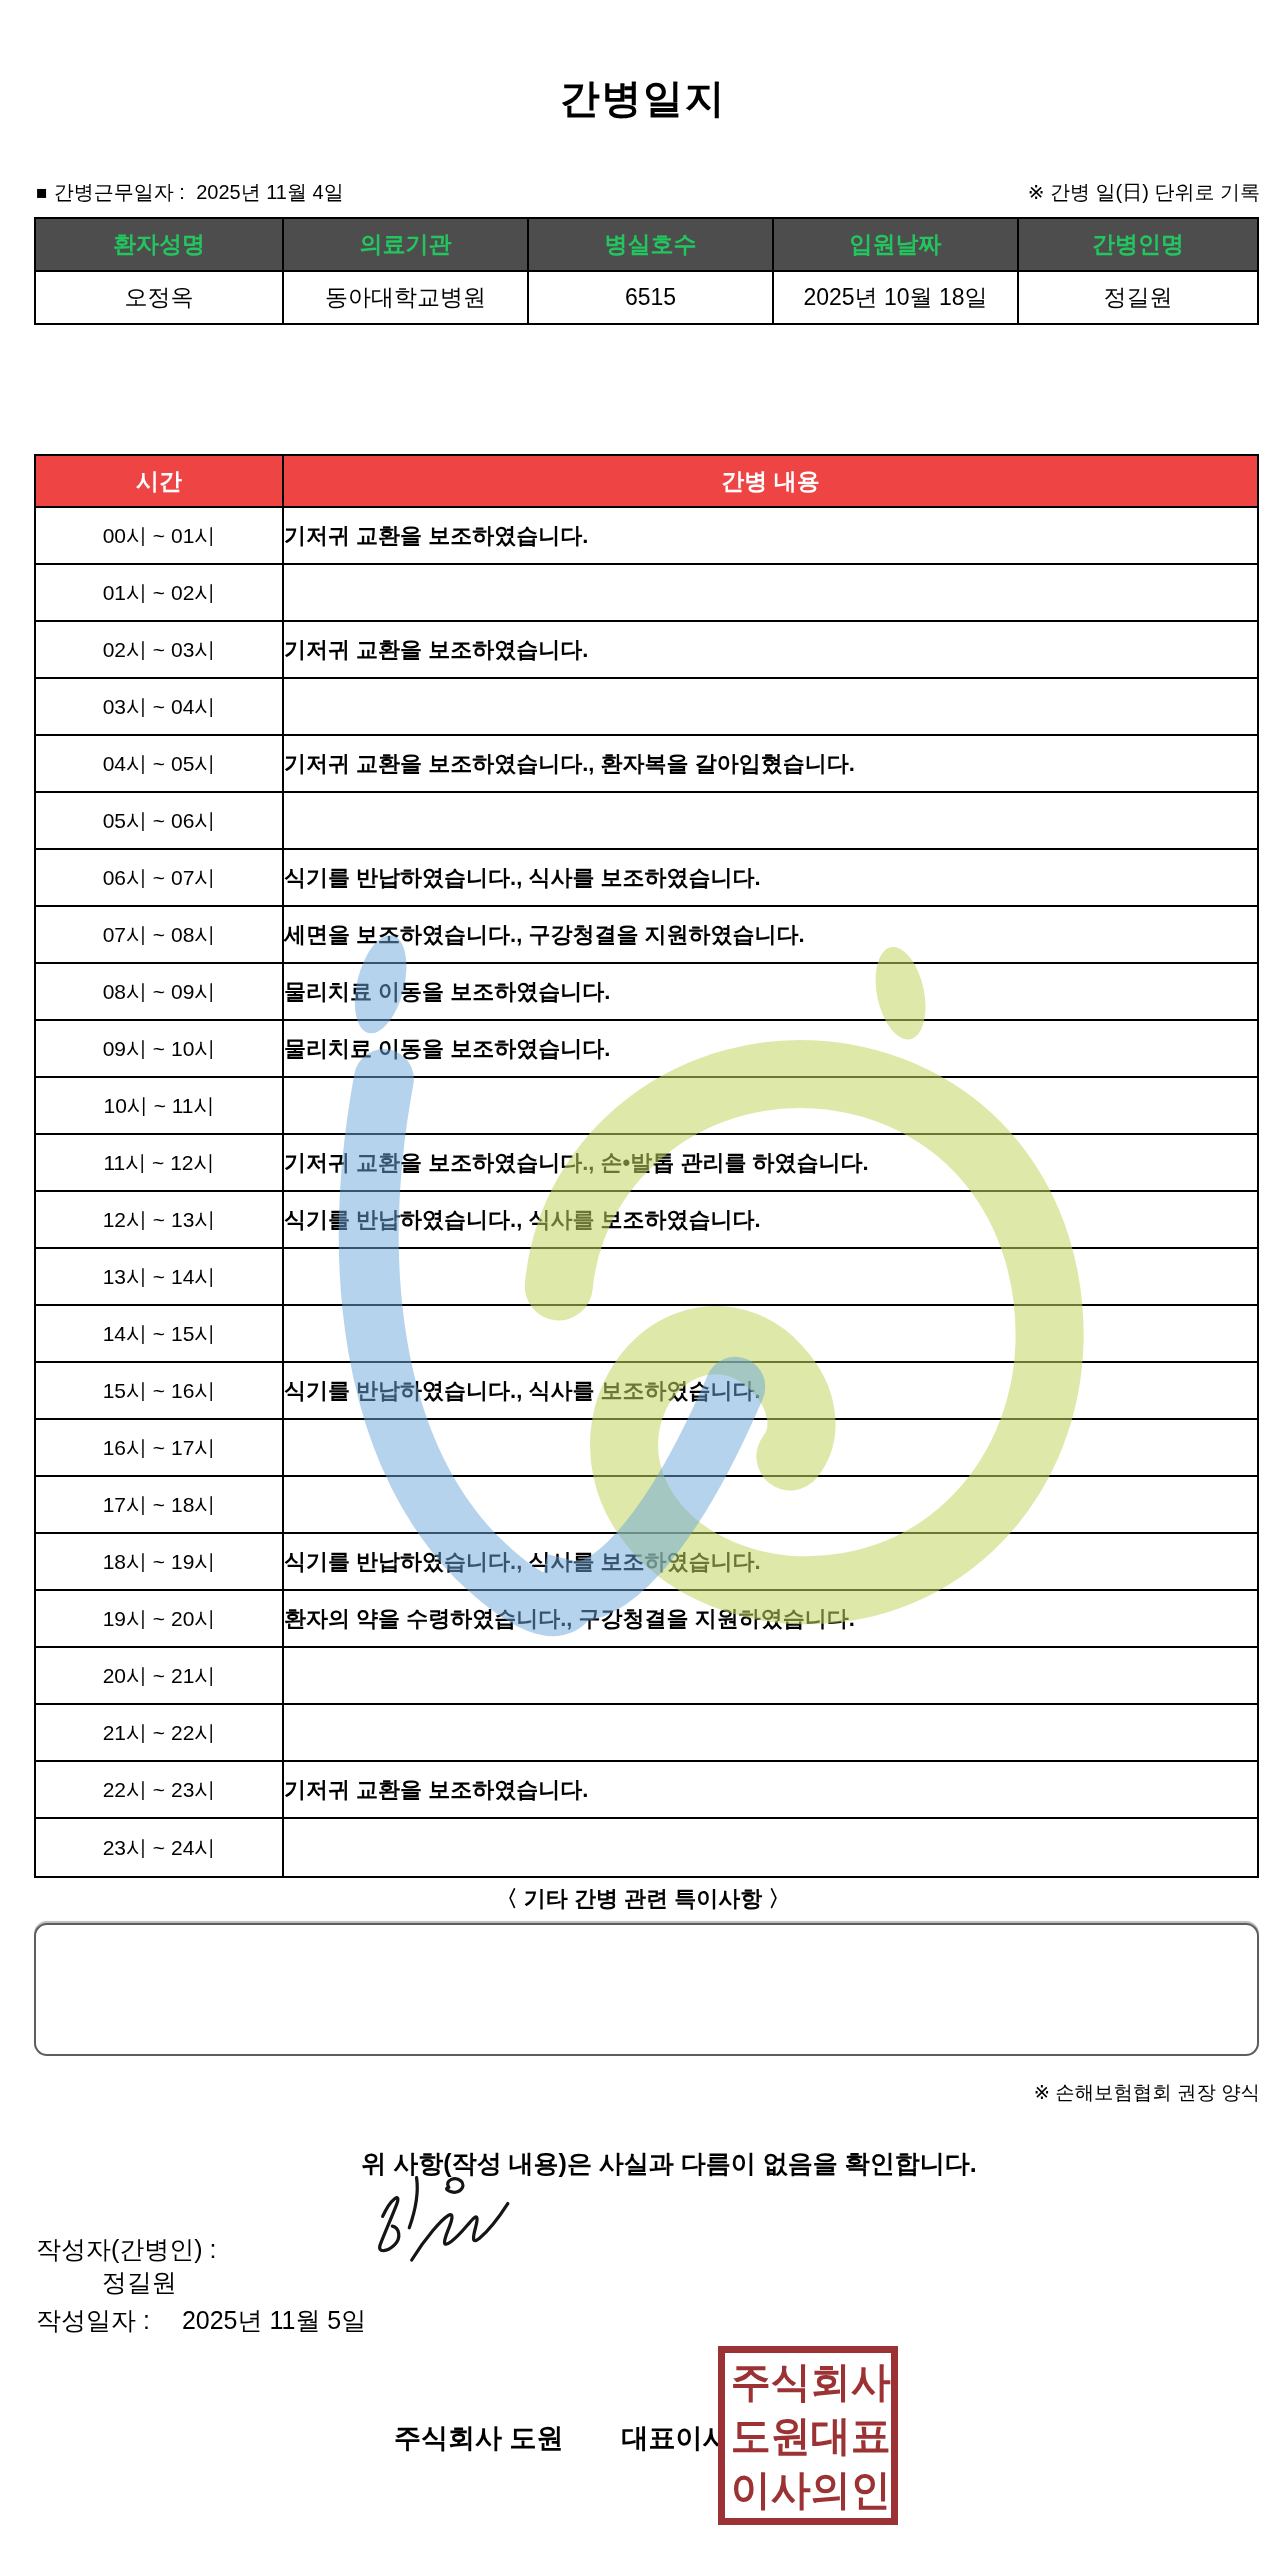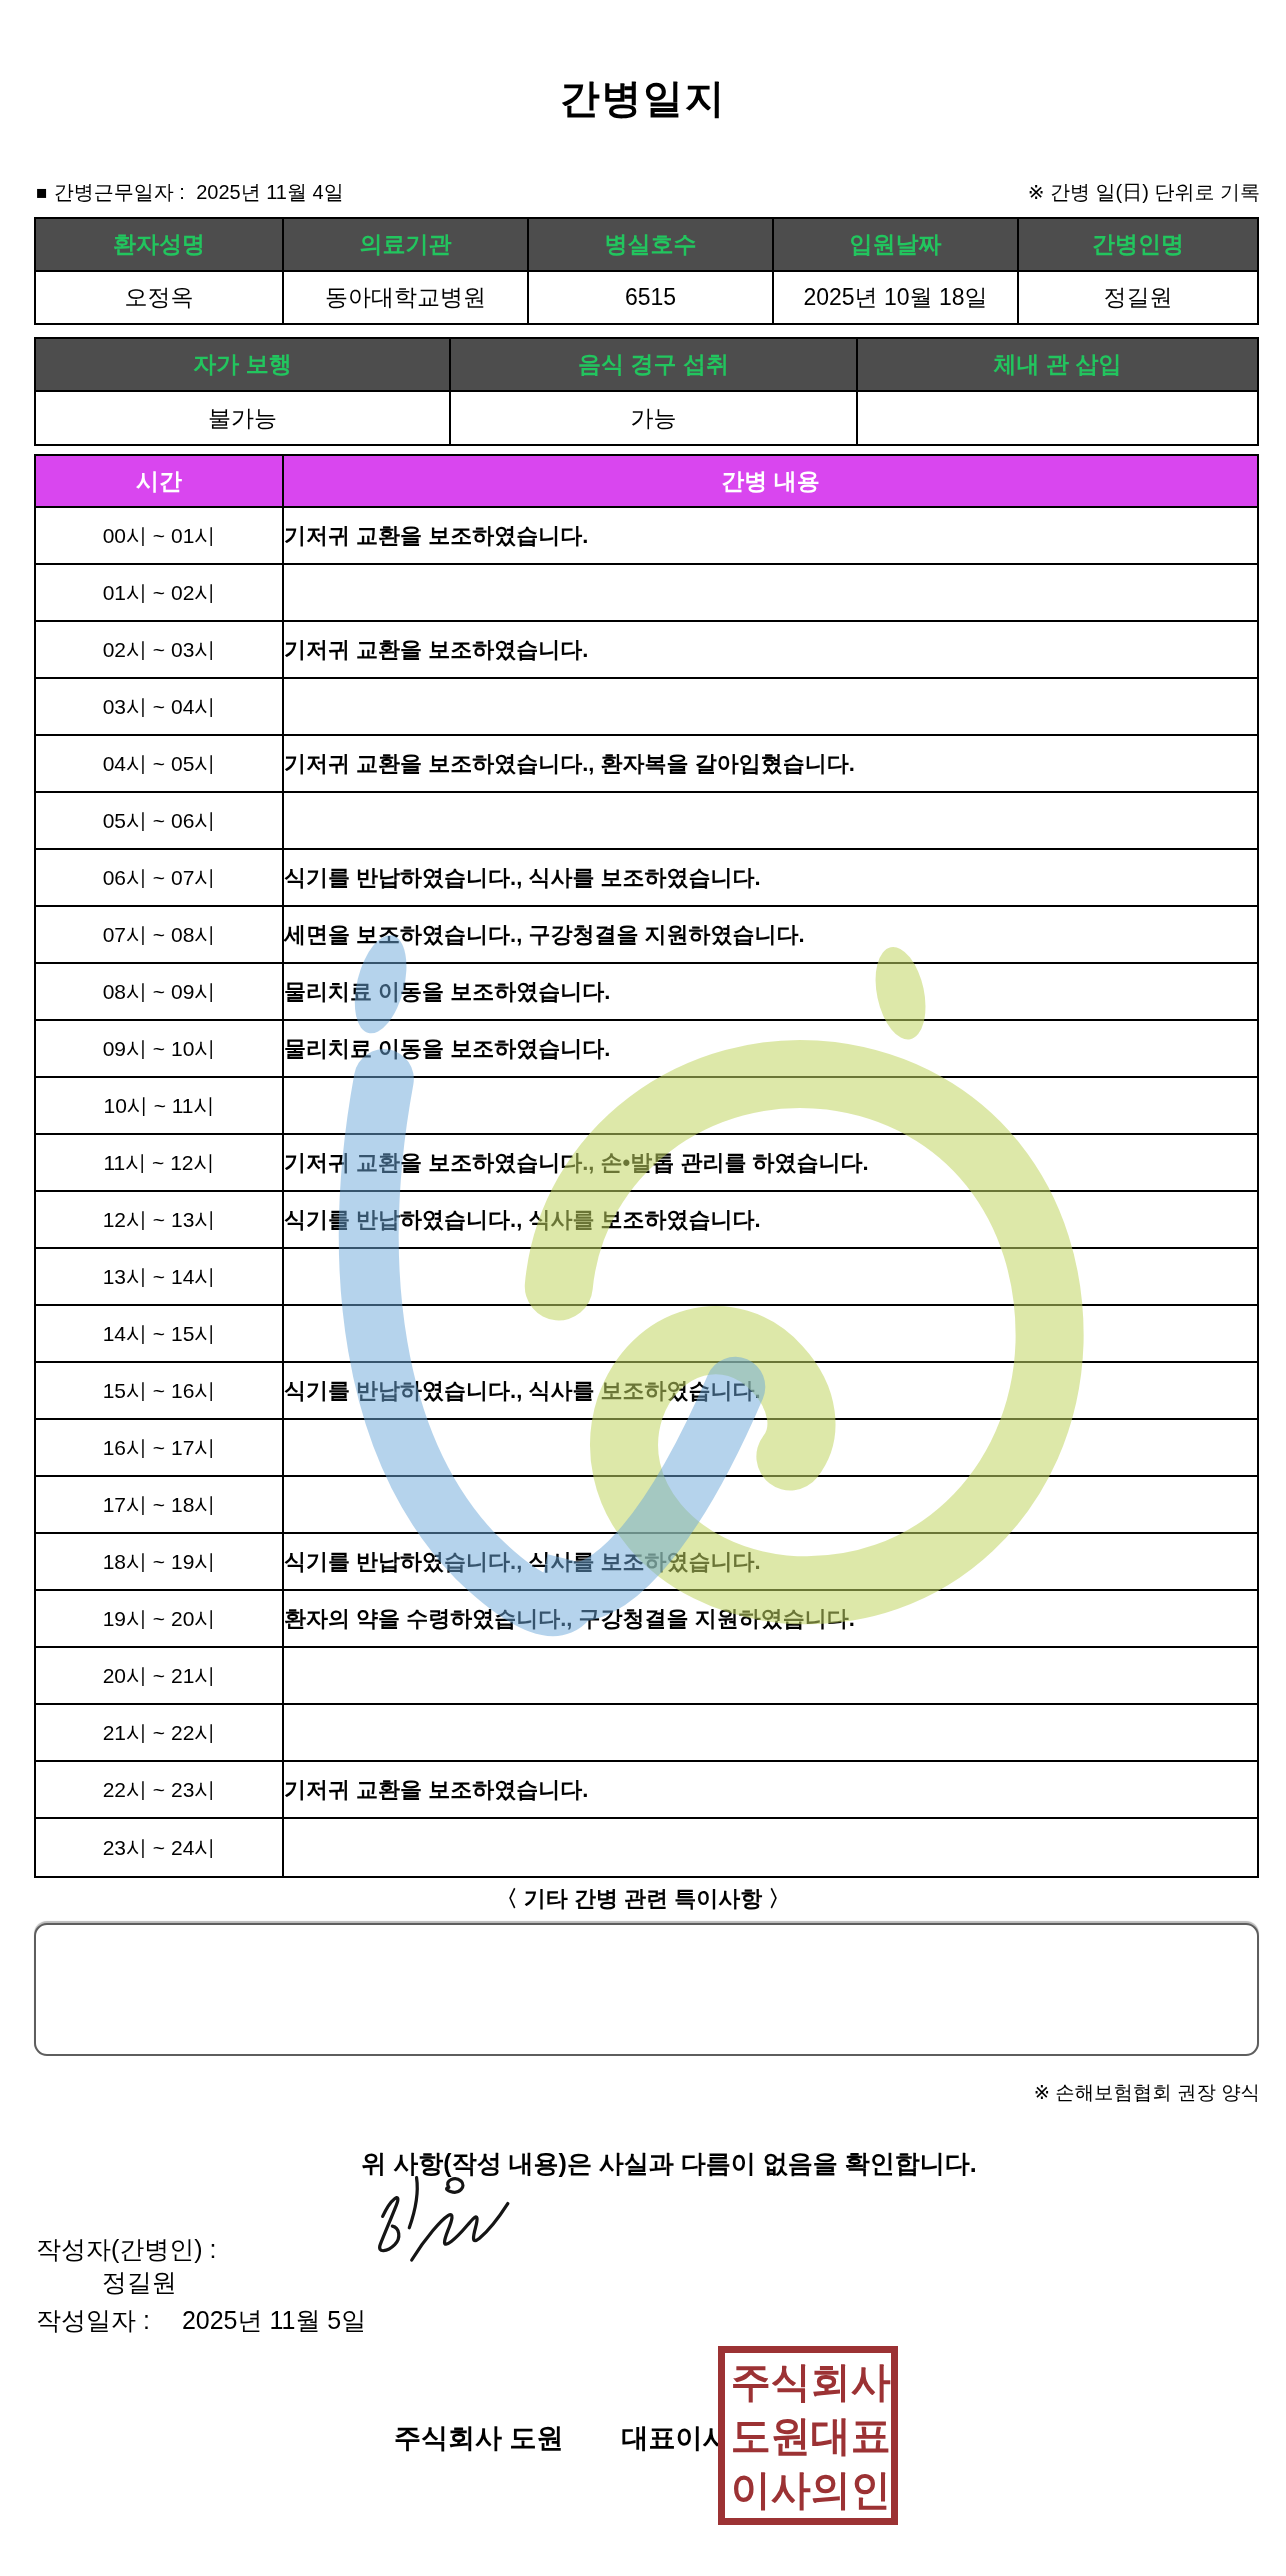--- a/index.html
+++ b/index.html
@@ -56,21 +56,21 @@
     grid-auto-rows:57px;
   }
   .care-cell {
     box-sizing:border-box; display:flex; align-items:center;
     border-bottom:2.4px solid #000;
     overflow:hidden; white-space:nowrap;
   }
   .care-time { justify-content:center; border-right:2.4px solid #000; font-size:21px; }
   .care-content { justify-content:flex-start; padding-left:0; font-size:22px;font-weight:bold; }
   .care-table > .care-cell:nth-last-child(-n+2) { border-bottom:none; }
-  .care-head { background:#d946ef; color:#fff; font-weight:bold; font-size:23px; }
+  .care-head { background:#ef4444; color:#fff; font-weight:bold; font-size:23px; }
 
   
   .notes-heading {
     position:absolute; top:1884px; left:0; width:100%;
     text-align:center; font-size:22px; font-weight:bold;
   }
   .notes-box {
     position:absolute; top:1923px; left:34px; width:1225px; height:133px;
     box-sizing:border-box; border:2.4px solid #5e5e5e; border-radius:13px;
     box-shadow:0 -1.6px 0.8px rgba(60,60,60,0.35);
@@ -139,28 +139,20 @@
     <div class="cell hcell">병실호수</div>
     <div class="cell hcell">입원날짜</div>
     <div class="cell hcell last-col">간병인명</div>
     <div class="cell vcell">오정옥</div>
     <div class="cell vcell">동아대학교병원</div>
     <div class="cell vcell">6515</div>
     <div class="cell vcell">2025년 10월 18일</div>
     <div class="cell vcell last-col">정길원</div>
   </div>
 
-  <div class="tbl condition-table">
-    <div class="cell hcell">자가 보행</div>
-    <div class="cell hcell">음식 경구 섭취</div>
-    <div class="cell hcell last-col">체내 관 삽입</div>
-    <div class="cell vcell">불가능</div>
-    <div class="cell vcell">가능</div>
-    <div class="cell vcell last-col"></div>
-  </div>
 
   <div class="tbl care-table">
     <div class="care-cell care-time care-head">시간</div>
     <div class="care-cell care-content care-head" style="justify-content:center; padding-left:0;">간병 내용</div>
 
     <div class="care-cell care-time">00시 ~ 01시</div>
     <div class="care-cell care-content">기저귀 교환을 보조하였습니다.</div>
 
     <div class="care-cell care-time">01시 ~ 02시</div>
     <div class="care-cell care-content"></div>

